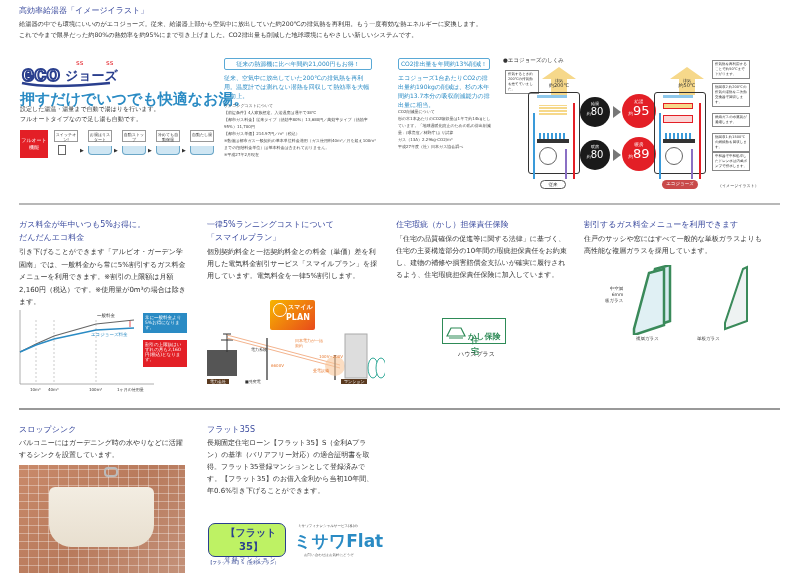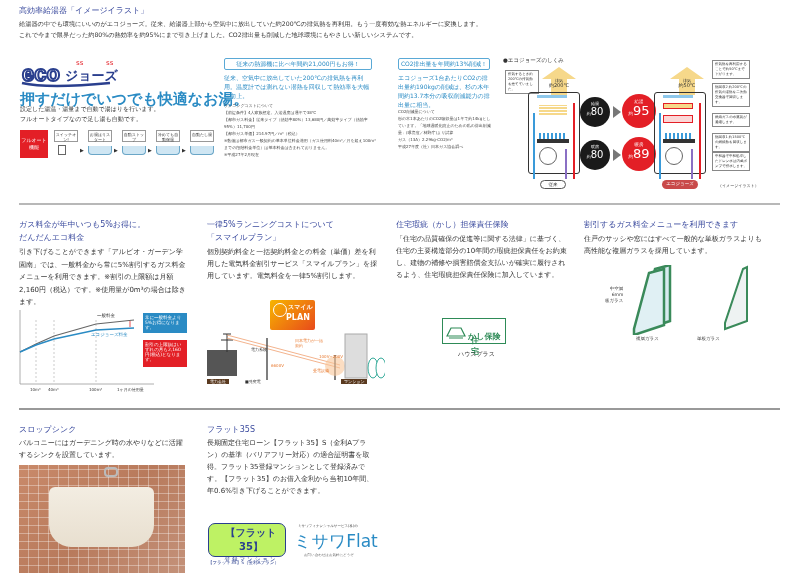--- a/index.html
+++ b/index.html
@@ -281,14 +281,14 @@
 <div class="abs h-title" style="left:207px;top:424px;">フラット35S</div>
 <div class="abs body-txt" style="left:207px;top:437px;width:170px;">長期固定住宅ローン【フラット35】S（金利Aプラン）の基準（バリアフリー対応）の適合証明書を取得。フラット35登録マンションとして登録済みです。【フラット35】のお借入金利から当初10年間、年0.6%引き下げることができます。</div>
 
 <div class="flat-logo" style="left:208px;top:523px;width:78px;height:34px;">
   <div style="font-size:10px;font-weight:bold;color:#2a3f8e;margin-top:2px;">【フラット35】</div>
   <div style="font-size:5.5px;color:#2a3f8e;letter-spacing:2px;margin-top:2px;">登録マンション</div>
 </div>
 <div class="abs" style="left:208px;top:560px;font-size:4.5px;color:#2a3f8e;">【フラット35】S（金利Aプラン）</div>
 
 <div class="abs" style="left:298px;top:524px;font-size:3.5px;color:#444;">ミサワフィナンシャルサービス(株)の</div>
-<div class="abs" style="left:294px;top:530px;font-size:17px;font-weight:normal;color:#2a8bc4;">ミサワFlat</div>
+<div class="abs" style="left:294px;top:530px;font-size:17px;font-weight:bold;color:#2a8bc4;">ミサワFlat</div>
 <div class="abs" style="left:304px;top:553px;font-size:3.5px;color:#666;">お問い合わせはお気軽にどうぞ</div>
 
 </body></html>

